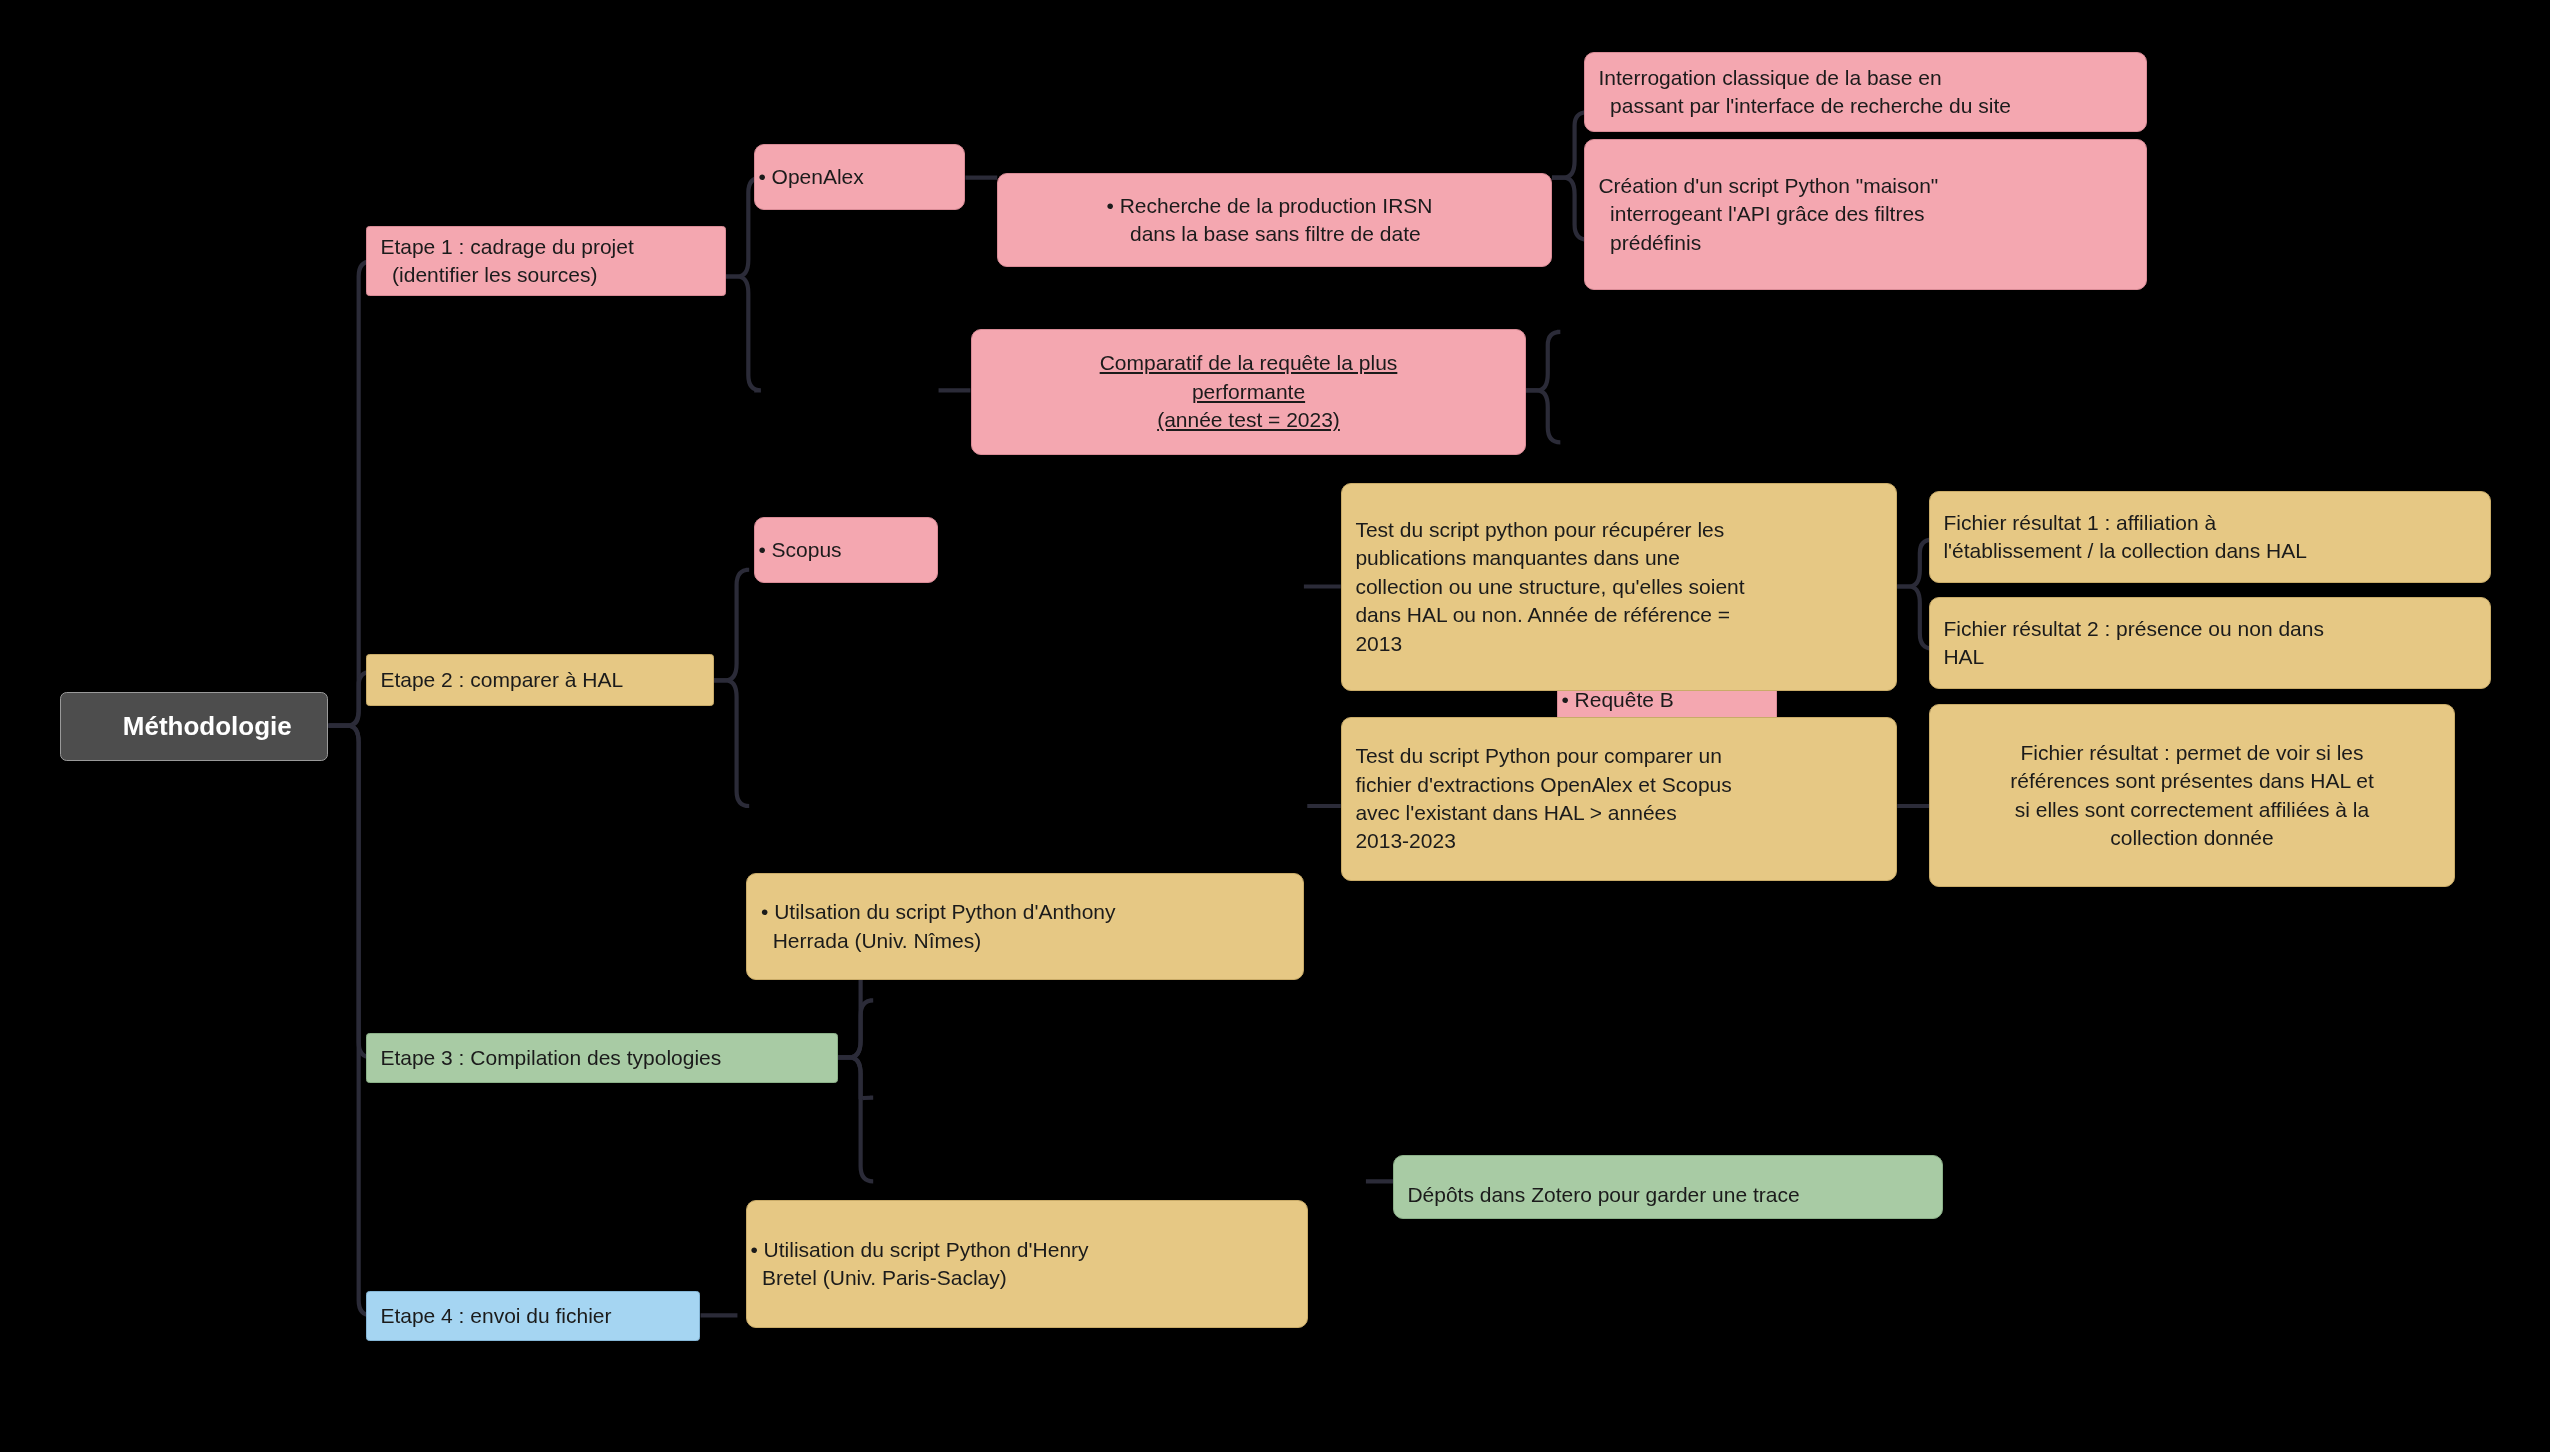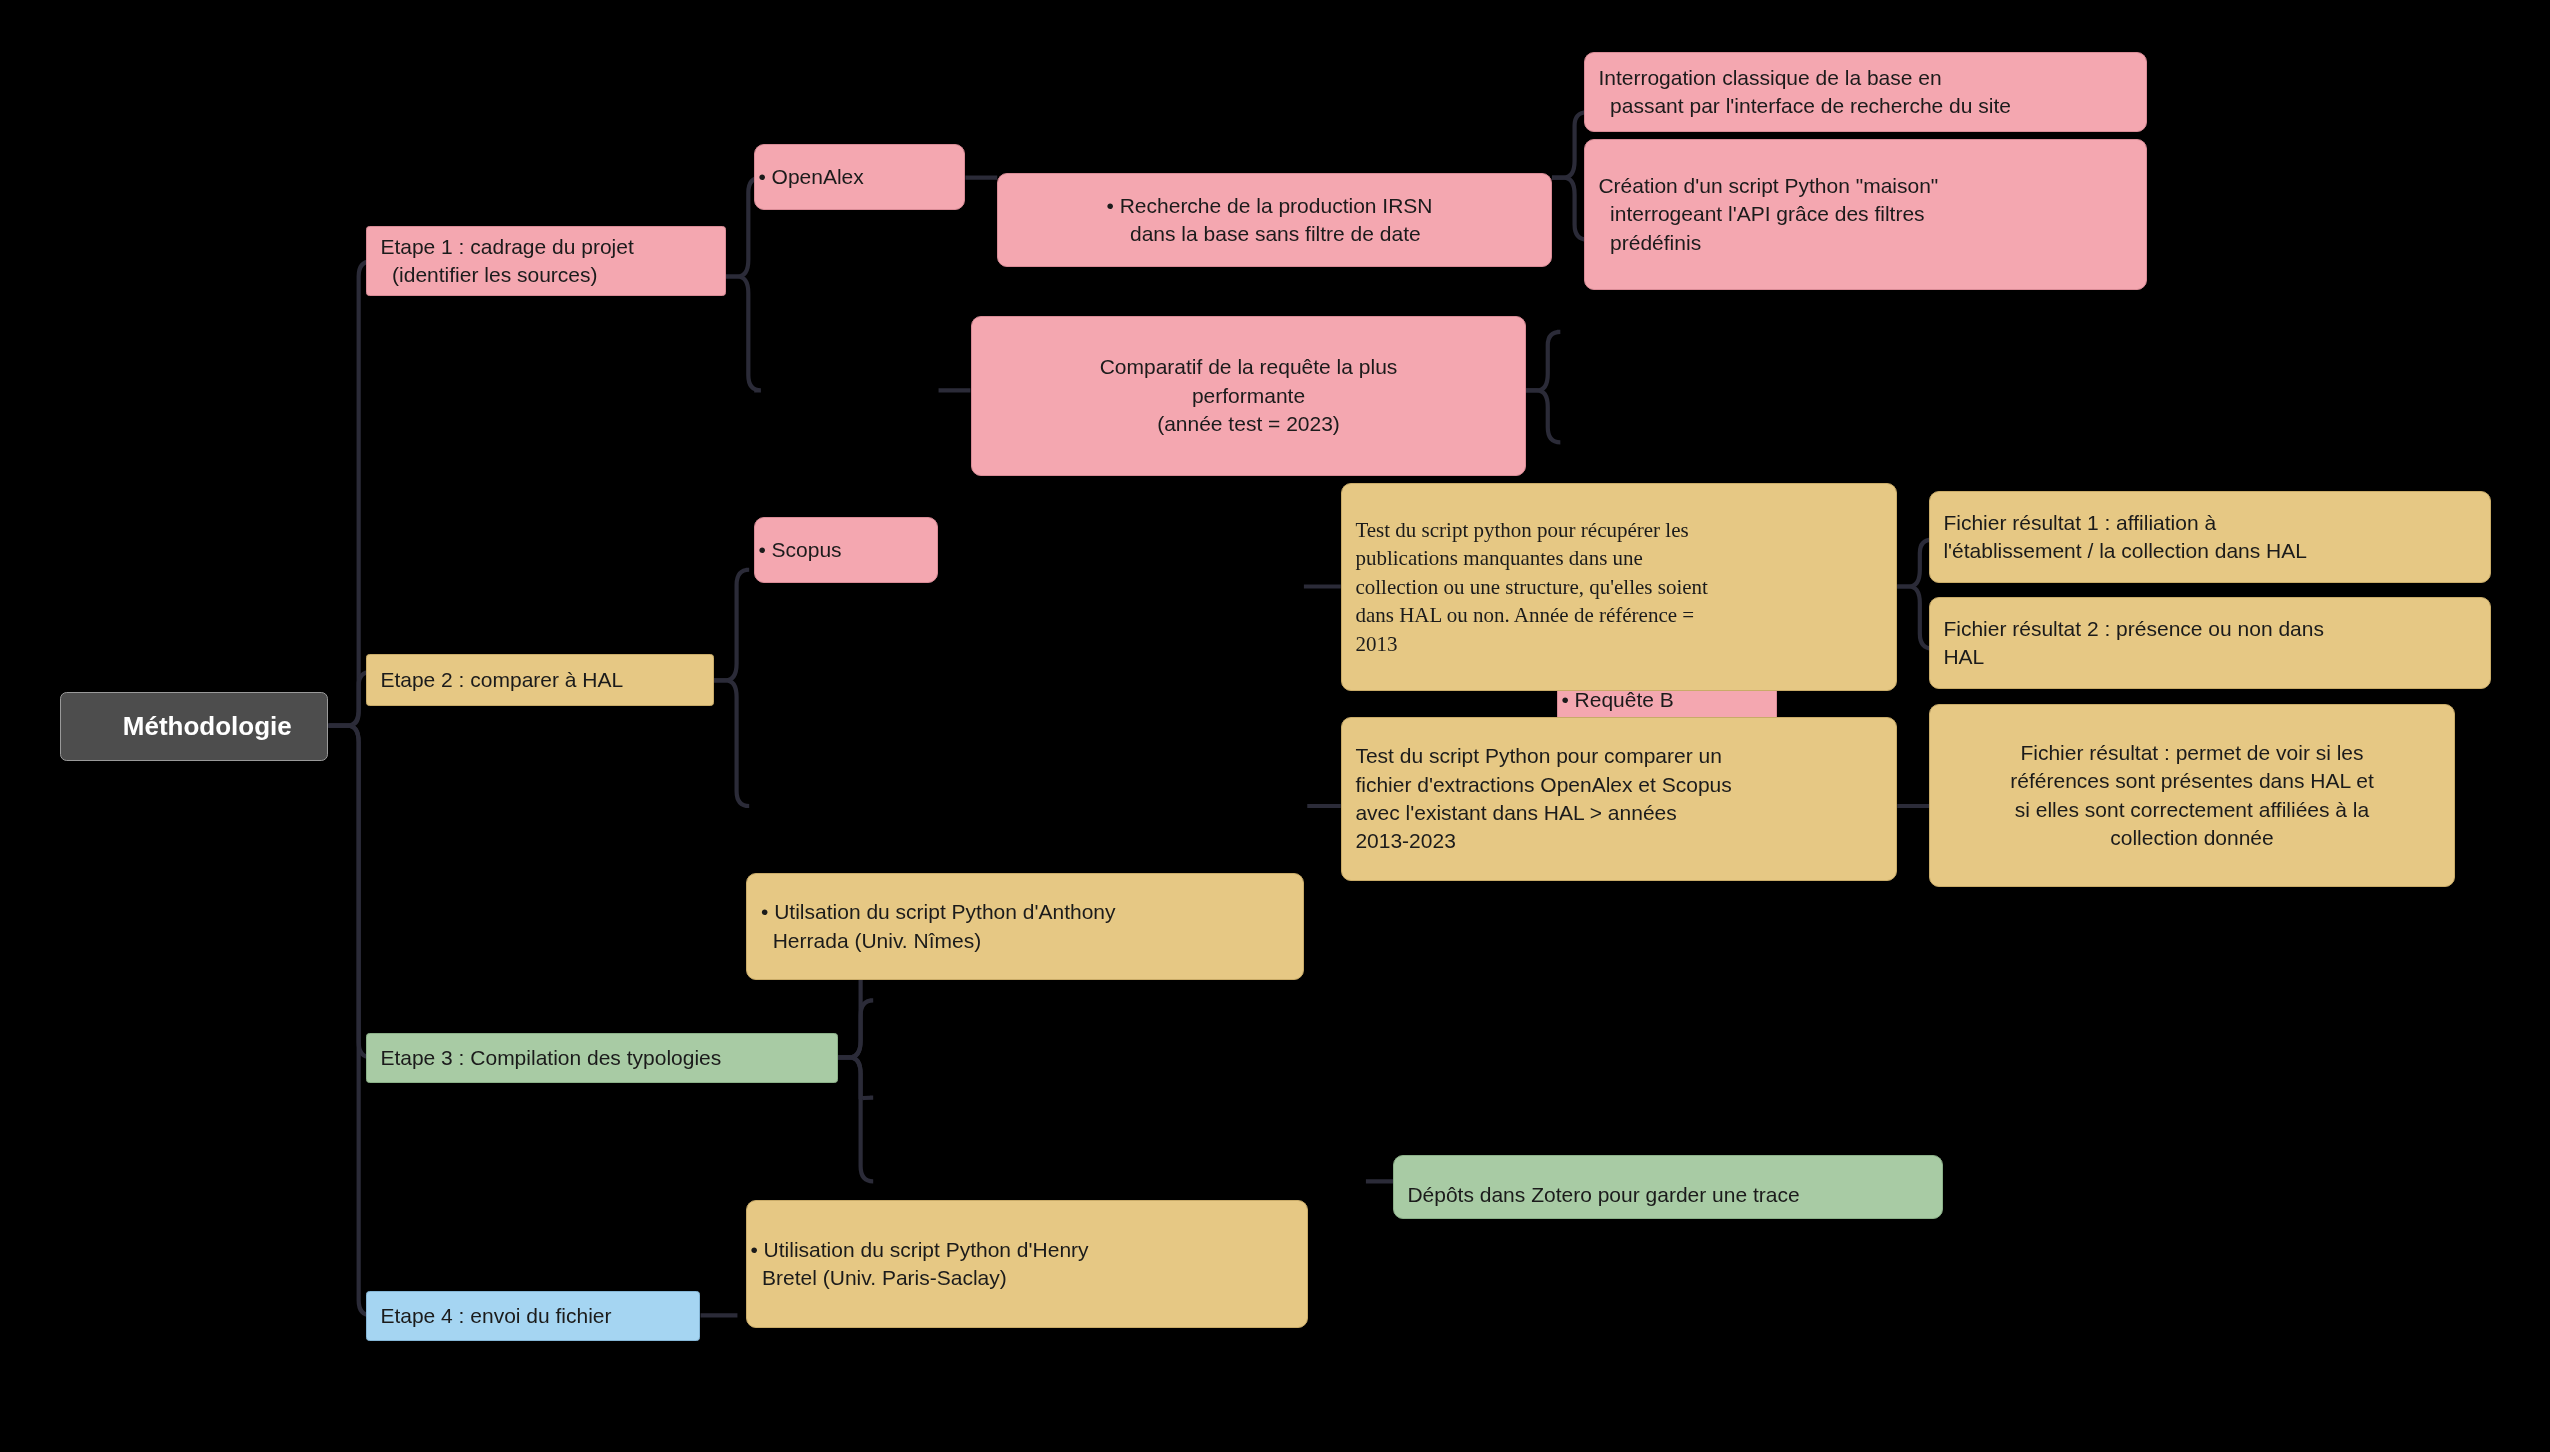--- a/index.html
+++ b/index.html
@@ -159,21 +159,21 @@
   <div class="node pink f25 left hang" style="left:1584px; top:139px; width:563px; height:151px;">
     <span class="txt">Création d'un script Python "maison"
 interrogeant l'API grâce des filtres
 prédéfinis</span>
   </div>
 
   <div class="node pink f25 bullet left" style="left:754px; top:357px; width:184px; height:66px;">
     <span class="txt">Scopus</span>
   </div>
 
-  <div class="node pink f25 center" style="left:971px; top:316px; width:555px; height:160px;">
+  <div class="node pink f25 center" style="left:971px; top:329px; width:555px; height:126px;text-decoration:underline;">
     <span class="txt">Comparatif de la requête la plus
 performante
 (année test = 2023)</span>
   </div>
 
   <div class="node pink f25 bullet left" style="left:1557px; top:307px; width:220px; height:57px;">
     <span class="txt">Requête A</span>
   </div>
 
   <div class="node pink f25 bullet left" style="left:1557px; top:389px; width:220px; height:57px;">
@@ -182,21 +182,21 @@
 
   <div class="node stage stage2" style="left:366px; top:654px; width:348px; height:52px;">
     <span class="txt">Etape 2 : comparer à HAL</span>
   </div>
 
   <div class="node yellow f25 bullet left hang" style="left:746px; top:533px; width:558px; height:107px;padding-left:14px;">
     <span class="txt">Utilsation du script Python d'Anthony
 Herrada (Univ. Nîmes)</span>
   </div>
 
-  <div class="node yellow f25 left" style="left:1341px; top:483px; width:556px; height:208px;font-family:Liberation Serif, serif;">
+  <div class="node yellow f25 left" style="left:1341px; top:483px; width:556px; height:208px;">
     <span class="txt">Test du script python pour récupérer les
 publications manquantes dans une
 collection ou une structure, qu'elles soient
 dans HAL ou non. Année de référence =
 2013</span>
   </div>
 
   <div class="node yellow f25 left" style="left:1929px; top:491px; width:562px; height:92px;">
     <span class="txt">Fichier résultat 1 : affiliation à
 l'établissement / la collection dans HAL</span>

